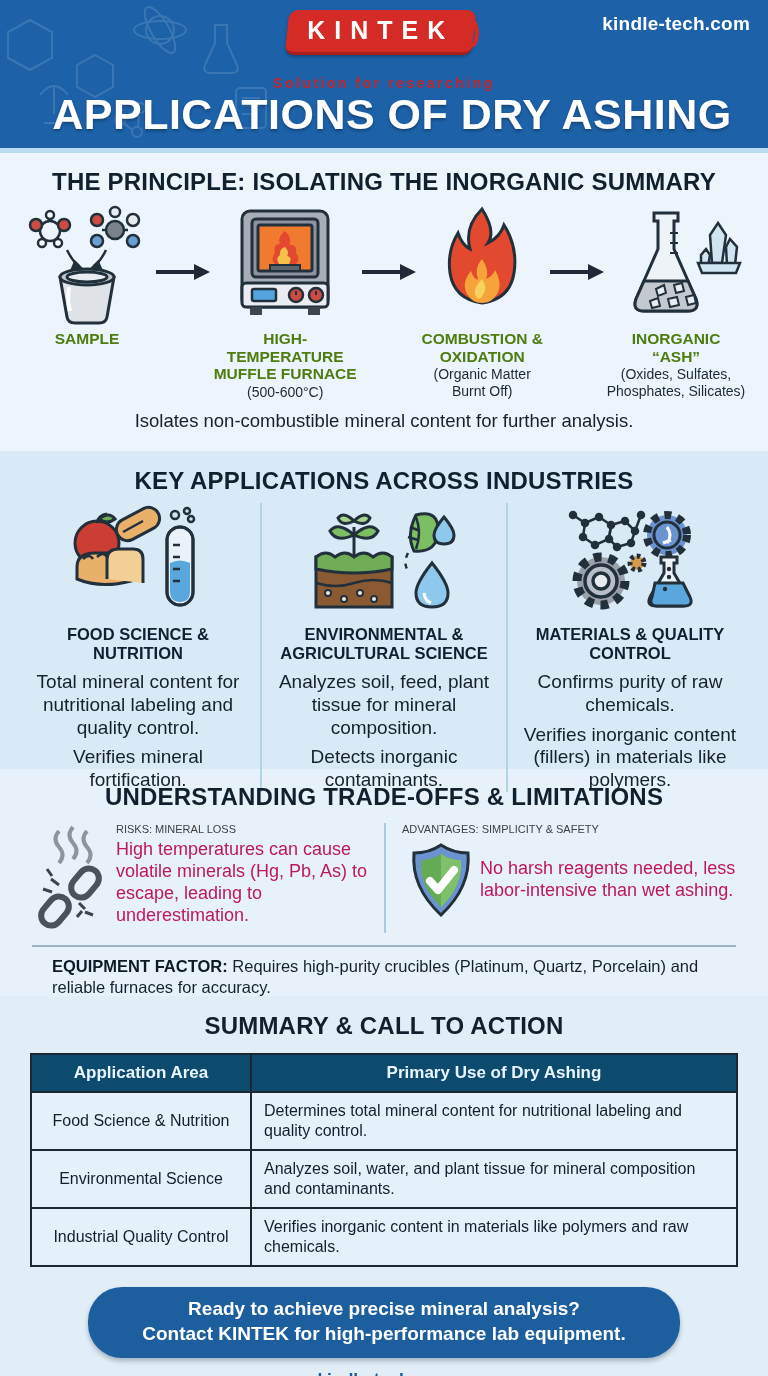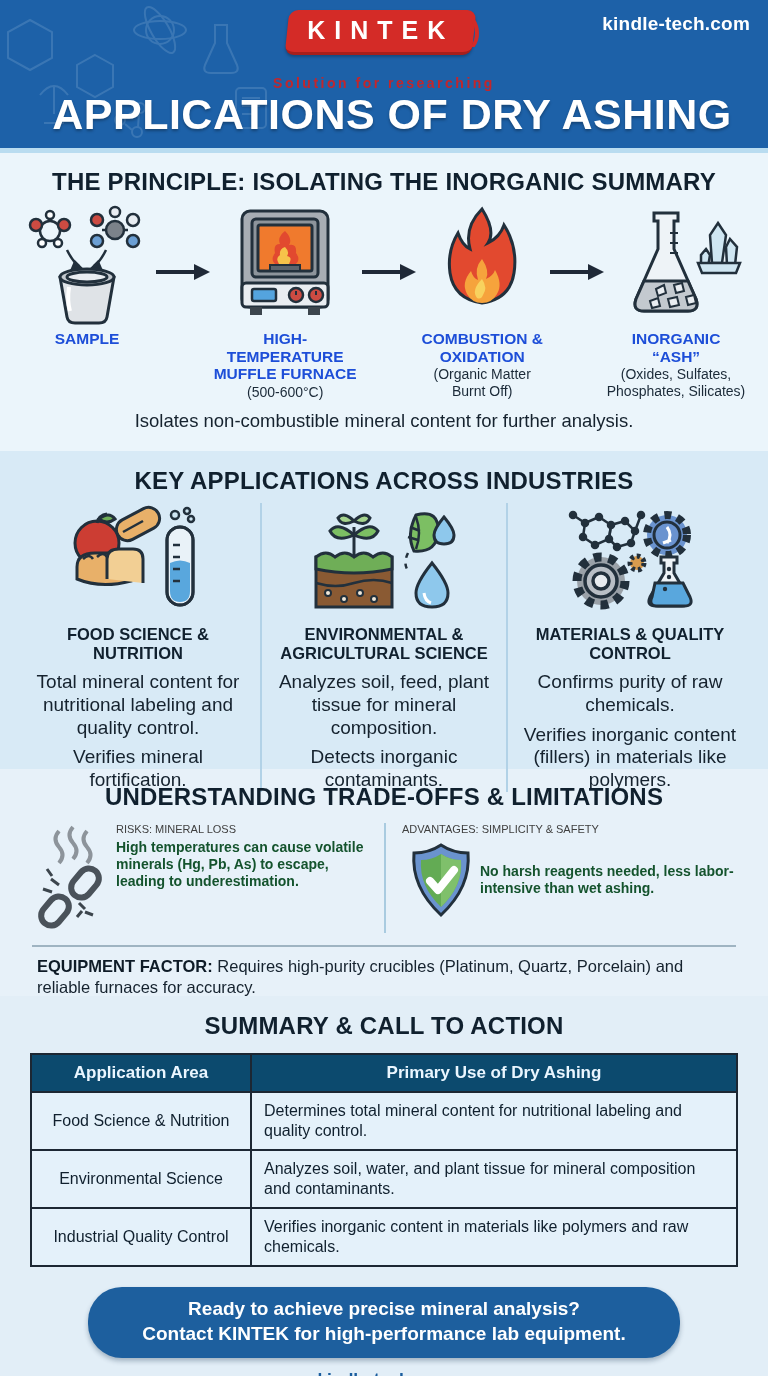--- a/index.html
+++ b/index.html
@@ -22,46 +22,46 @@
                 font-weight:700; letter-spacing:.5px; text-shadow:0 2px 3px rgba(0,0,0,.3); }
 
   
   .sec-title { text-align:center; font-size:24px; font-weight:700; color:#10202e; letter-spacing:.2px; }
 
   
   .principle { background:#ebf5fb; padding:15px 0 12px; height:298px; }
   .flow { display:flex; justify-content:center; align-items:flex-start; padding:8px 22px 0; }
   .step { text-align:center; }
   .step .ic { height:122px; display:flex; align-items:center; justify-content:center; }
-  .step-label { font-size:15.5px; font-weight:700; color:#1d4ed8; line-height:1.14; margin-top:4px; }
+  .step-label { font-size:15.5px; font-weight:700; color:#4d7c0f; line-height:1.14; margin-top:4px; }
   .step-sub { font-size:14px; color:#1b2a38; line-height:1.16; margin-top:1px; }
   .flow-arrow { align-self:flex-start; margin-top:58px; flex:0 0 auto; padding:0 2px; }
   .principle-caption { text-align:center; font-size:18.5px; color:#15222e; margin-top:10px; }
 
   
   .apps { background:#d8eaf6; padding:16px 0 14px; height:318px; }
   .apps-grid { display:flex; margin-top:8px; padding:0 16px; }
   .app-col { flex:1 1 0; text-align:center; padding:0 12px; }
   .app-col + .app-col { border-left:2px solid #b2d2e7; }
   .app-col .ic { height:116px; display:flex; align-items:center; justify-content:center; }
   .app-title { font-size:16.5px; font-weight:700; color:#10202e; line-height:1.18; margin-top:6px; }
   .app-line { font-size:19px; color:#15222e; line-height:1.2; margin-top:7px; }
 
   
   .tradeoffs { background:#e7f1f9; padding:14px 0 10px; height:227px; }
   .to-grid { display:flex; margin-top:12px; padding:0 30px; }
   .to-left { flex:1 1 50%; display:flex; padding-right:14px; }
   .to-right { flex:1 1 50%; border-left:2px solid #a9cbe0; padding-left:16px; }
   .to-icon { flex:0 0 86px; display:flex; align-items:center; justify-content:center; }
   .to-title { font-size:11px; font-weight:400; color:#404040; }
-  .to-text { font-size:14px; color:#14532d; line-height:1.22; margin-top:4px;font-weight:bold; }
+  .to-text { font-size:18px; color:#be185d; line-height:1.22; margin-top:4px; }
   .adv-row { display:flex; align-items:center; margin-top:6px; }
   .adv-row .shield { flex:0 0 78px; display:flex; justify-content:center; }
   .to-rule { border:none; border-top:2px solid #9fb4c2; margin:12px 32px 9px; }
-  .equipment { padding:0 37px; font-size:16.5px; color:#15222e; line-height:1.25; }
+  .equipment { padding:0 52px; font-size:16.5px; color:#15222e; line-height:1.25; }
   .equipment b { font-weight:700; color:#0e1b27; }
 
   
   .summary { background:#e2eef7; padding:16px 0 0; height:380px; }
   .sum-table { width:708px; margin:13px auto 0; border-collapse:collapse; background:#e4f1fa; }
   .sum-table th { background:#0c4a6e; color:#eaf6ff; font-size:17px; font-weight:700; padding:8px 10px; }
   .sum-table th, .sum-table td { border:2px solid #1c2733; }
   .sum-table td { font-size:16px; color:#10202e; padding:8px 12px; line-height:1.25; }
   .sum-table td.area { text-align:center; width:220px; }
   .cta-pill { display:block; width:592px; margin:20px auto 0; background:#1d5f9e; border:none; cursor:pointer;

